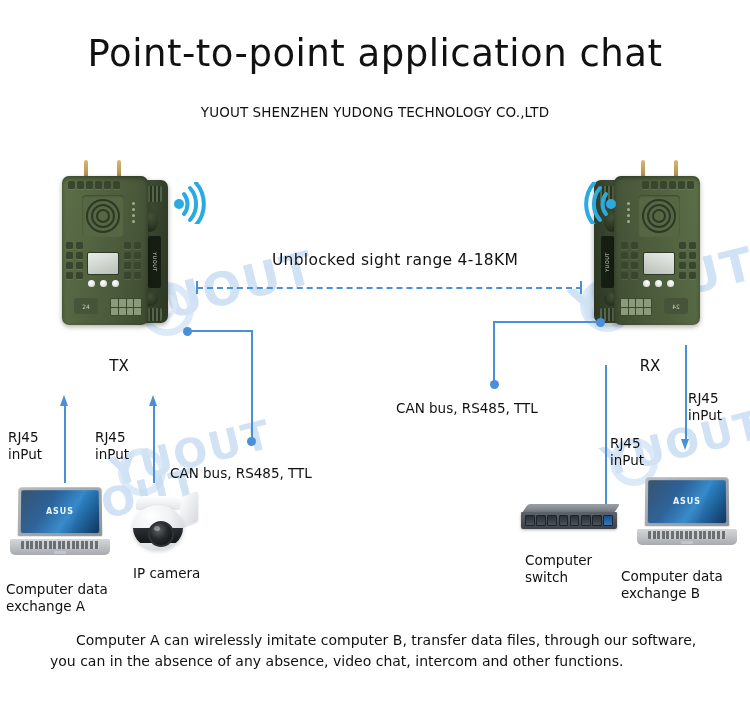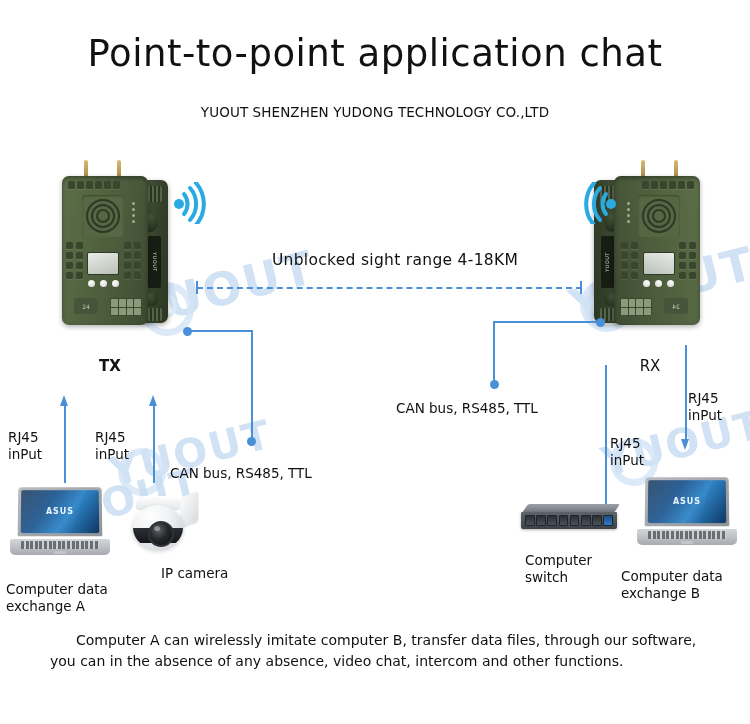--- a/index.html
+++ b/index.html
@@ -311,21 +311,21 @@
     <path d="M18 6 A24 24 0 0 1 18 38" stroke="#29abe2" stroke-width="4" fill="none" stroke-linecap="round"></path>
     <path d="M24 1 A32 32 0 0 1 24 43" stroke="#29abe2" stroke-width="4" fill="none" stroke-linecap="round"></path>
   </svg>
 </div>
 
 <div class="abs lbl c" id="range-label" style="left:195px;top:252px;width:400px;">Unblocked sight range 4-18KM</div>
 <div class="dashline" style="left:197px;top:287px;width:385px;"></div>
 <div class="endcap" style="left:196px;top:281px;height:13px;"></div>
 <div class="endcap" style="left:580px;top:281px;height:13px;"></div>
 
-<div class="abs lbl c" id="txl" style="left:75px;top:358px;width:70px;font-weight:bold;">TX</div>
+<div class="abs lbl c" id="txl" style="left:84px;top:358px;width:70px;">TX</div>
 
 <div class="dotcap" style="left:183px;top:327px;"></div>
 <div class="ln" style="left:190px;top:330px;width:63px;height:2px;"></div>
 <div class="ln" style="left:251px;top:330px;width:2px;height:110px;"></div>
 <div class="dotcap" style="left:247px;top:437px;"></div>
 <div class="abs lbl" style="left:170px;top:465px;">CAN bus, RS485, TTL</div>
 
 <div class="arrow up" style="left:60px;top:395px;height:88px;">
   <div class="head"></div>
     <div class="shaft" style="top:11px;bottom:0;"></div>
@@ -377,21 +377,21 @@
 exchange A</div>
 
 <div class="cam" style="left:130px;top:490px;width:70px;height:62px;">
   <div class="cam-arm"></div>
   <div class="cam-top"></div>
   <div class="cam-dome">
     <div class="cam-band"></div>
     <div class="cam-lens"></div>
   </div>
 </div>
-<div class="abs lbl" style="left:133px;top:565px;margin-left:28px;">IP camera</div>
+<div class="abs lbl" style="left:133px;top:565px;">IP camera</div>
 
 <div class="sw" style="left:521px;top:504px;width:100px;height:28px;">
   <div class="sw-top"></div>
   <div class="sw-face">
     <i class="port"></i>
     <i class="port"></i>
     <i class="port"></i>
     <i class="port"></i>
     <i class="port"></i>
     <i class="port"></i>

